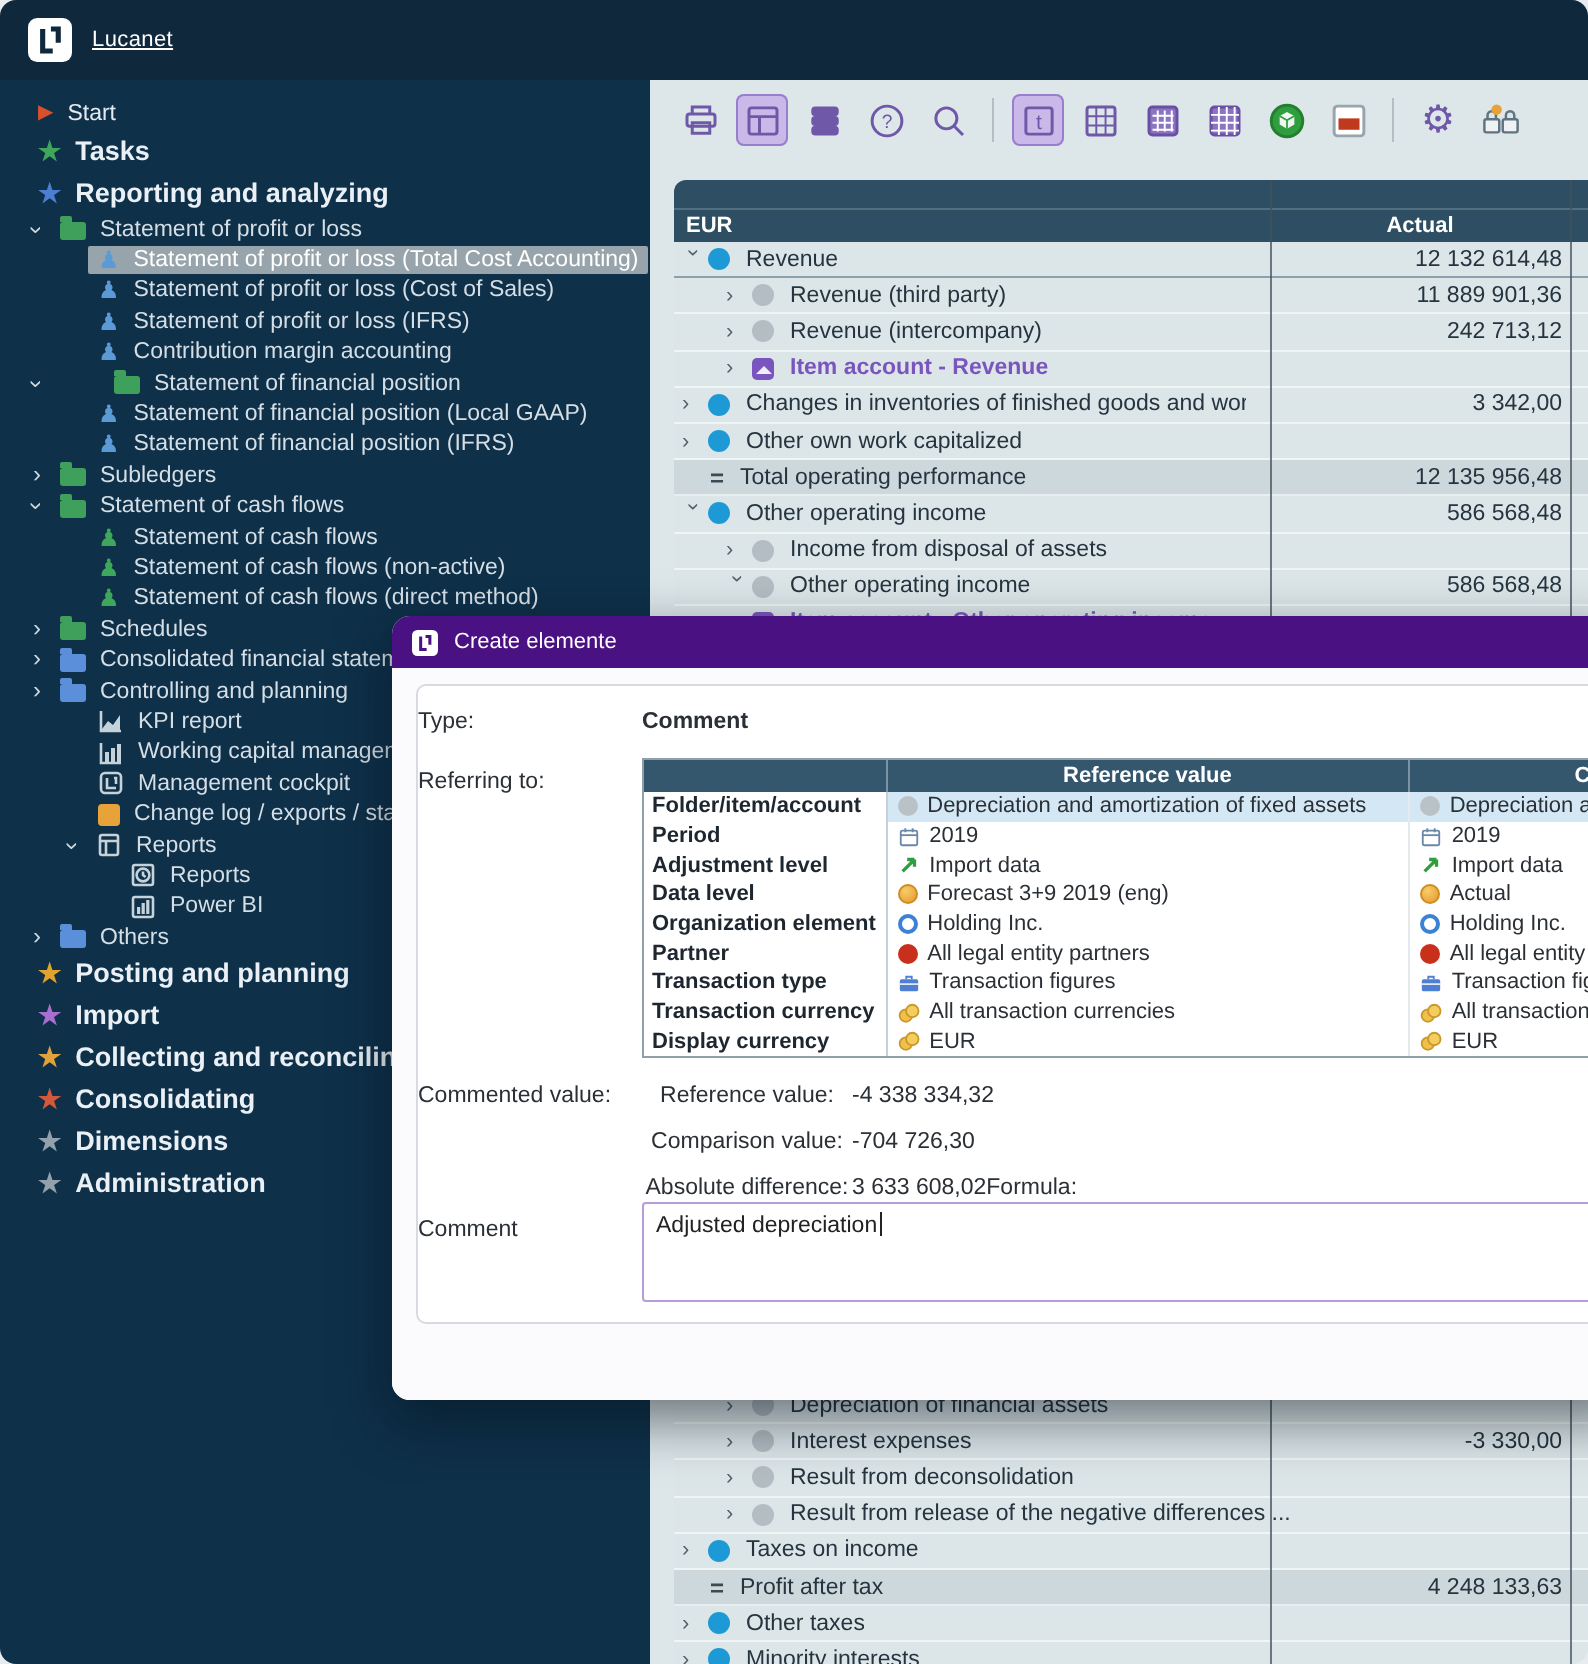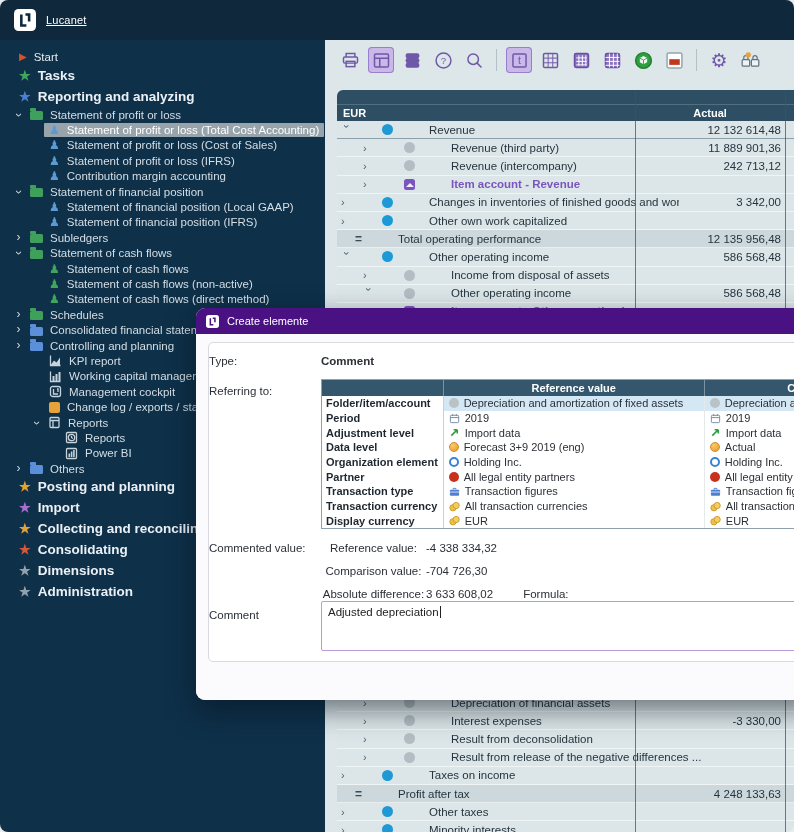--- a/index.html
+++ b/index.html
@@ -49,21 +49,21 @@
               border-top-left-radius:6px;overflow:hidden;z-index:1;}
   .h1{height:14px;background:#2e4e63;border-bottom:1px solid #50707f;}
   .h2{position:relative;height:16px;background:#2e4e63;color:#fff;font-size:11px;font-weight:bold;
       display:flex;align-items:center;padding-left:6px;box-sizing:border-box;}
   .h2 .actual{position:absolute;left:298px;width:150px;text-align:center;}
   .vline{position:absolute;top:0;bottom:0;width:1px;background:#42525c;opacity:.75;}
   .v1{left:298px;} .v2{left:448px;}
   .seg{position:absolute;left:0;right:0;}
   .seg-a{top:31px;} .seg-b{top:604px;}
   .t-row{height:18.2px;display:flex;align-items:center;font-size:11.5px;color:#25343f;
-         border-bottom:1px solid rgba(255,255,255,.55);box-sizing:border-box;position:relative;padding-left:4px;gap:28px;}
+         border-bottom:1px solid rgba(255,255,255,.55);box-sizing:border-box;position:relative;padding-left:4px;}
   .t-row.ind{padding-left:26px;}
   .t-row .chev{width:13px;color:#50606a;font-size:11px;line-height:10px;flex:0 0 auto;}
   .t-row .chev.down{transform:rotate(90deg);width:11px;margin-right:2px;}
   .dot{width:11px;height:11px;border-radius:50%;margin-right:8px;flex:0 0 auto;}
   .dot.blue{background:#1d9ad6;} .dot.gray{background:#b3bdc3;}
   .item-ic{width:11px;height:11px;border-radius:2.5px;background:#7a55bd;margin-right:8px;position:relative;flex:0 0 auto;}
   .item-ic::after{content:"";position:absolute;left:2px;top:4px;border-left:4px solid transparent;
                   border-right:4px solid transparent;border-bottom:4px solid #fff;opacity:.9;}
   .eq{width:15px;color:#3c4a53;font-weight:bold;font-size:12px;flex:0 0 auto;}
   .t-row.total{background:#cdd8dc;padding-left:18px;}
@@ -96,21 +96,21 @@
               border-right:1px solid #e4e9ec;}
   .rt-row.hl .c1,.rt-row.hl .c2{background:#d3e7f4;}
   .ic11{width:11px;height:11px;flex:0 0 auto;display:block;}
   .cir{width:10px;height:10px;border-radius:50%;flex:0 0 auto;box-sizing:border-box;}
   .cir.gray{background:#b9c2c7;}
   .cir.red{background:#c8301c;}
   .cir.orange{background:radial-gradient(circle at 35% 30%,#f7cd6a,#e8972c);border:1px solid #cf8d22;}
   .cir.ring{border:2.5px solid #3b82d4;background:#fff;}
   .cv-line{position:absolute;left:112px;display:flex;text-align:center;}
   .cv-line .l{width:105px;}
-  .cv-line .f{margin-left:30px;}
+  .cv-line .f{}
   .comment-box{position:absolute;left:112px;top:258px;width:560px;height:50px;border:1px solid #b89bd9;
                border-radius:2px;background:#fff;padding:4px 6px;box-sizing:border-box;font-size:11.5px;color:#222;}
   .caret{display:inline-block;width:1px;height:12px;background:#222;vertical-align:-2px;margin-left:1px;}
 </style>
 </head>
 <body>
 
 <div class="screen">
 
   <header class="topbar">
@@ -165,21 +165,21 @@
           <span class="pawn blue">♟</span>
           <span>Statement of profit or loss (IFRS)</span>
         </span>
       </div>
       <div class="s-row tree" style="padding-left: 44px;">
         <span class="s-content">
           <span class="pawn blue">♟</span>
           <span>Contribution margin accounting</span>
         </span>
       </div>
-      <div class="s-row tree" style="padding-left: 12px;">
+      <div class="s-row tree" style="padding-left: 12px; gap: 27px;">
         <span class="schev down">›</span>
         <span class="s-content">
           <span class="folder green"></span>
           <span>Statement of financial position</span>
         </span>
       </div>
       <div class="s-row tree" style="padding-left: 44px;">
         <span class="s-content">
           <span class="pawn blue">♟</span>
           <span>Statement of financial position (Local GAAP)</span>

